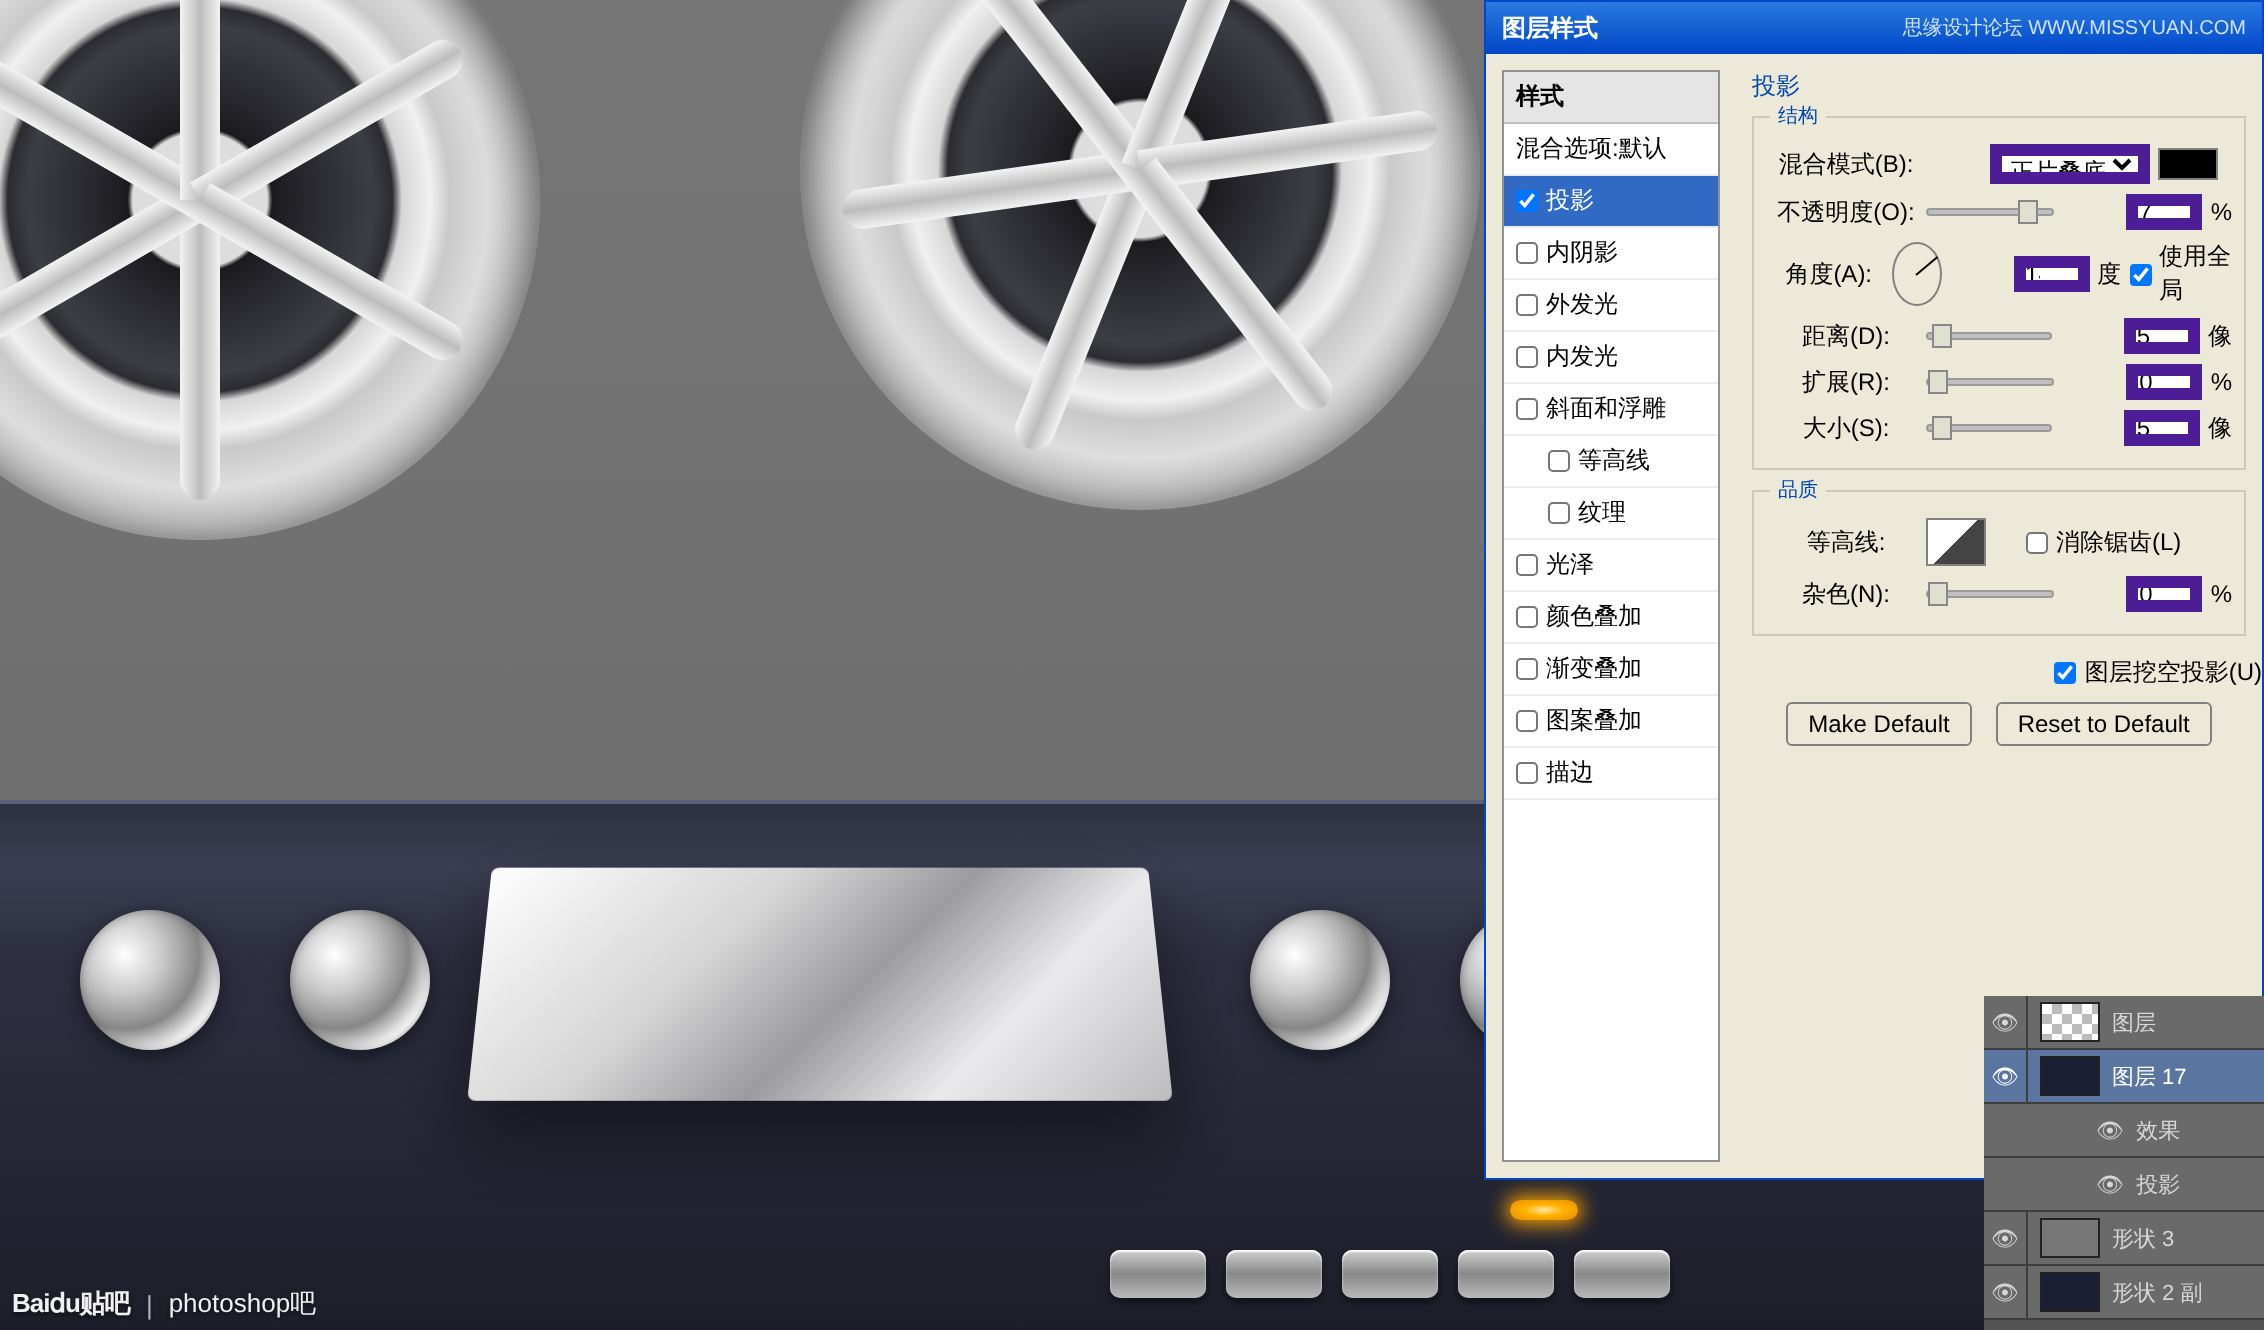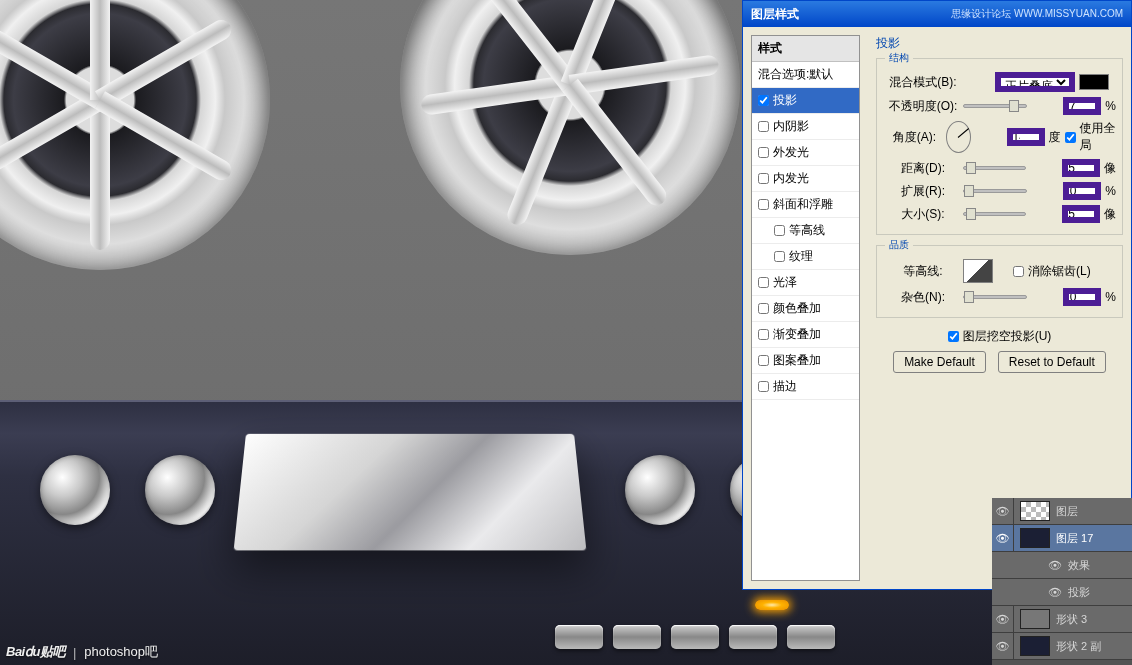--- a/index.html
+++ b/index.html
@@ -56,21 +56,21 @@
 .layers { position:absolute; left:992px; top:498px; right:0; bottom:0; background:#535353; color:#d7d7d7; font-size:11px; }
 .lrow { display:flex; align-items:center; height:27px; border-bottom:1px solid #3e3e3e; background:#6a6a6a; }
 .lrow.sel { background:#5a76a0; color:#fff; }
 .lrow.sub { padding-left: 56px; background:#6a6a6a; }
 .eye { width:22px; display:flex; align-items:center; justify-content:center; border-right:1px solid #3e3e3e; height:100%; }
 .thumb2 { width:30px; height:20px; margin: 0 6px; border:1px solid #222; background:#1b1f34; }
 .thumb2.chk { background: repeating-conic-gradient(#bbb 0 25%,#fff 0 50%) 0 0/10px 10px; }
 
 
 .wm { position:absolute; left:6px; bottom:4px; color:#f0f0f0; display:flex; align-items:center; gap:8px; text-shadow:0 1px 2px rgba(0,0,0,.6); font-size:13px; }
-.wm .logo { font-weight:bold; letter-spacing:-0.5px;font-style:italic; }
+.wm .logo { font-weight:bold; letter-spacing:-0.5px; }
 .wm .sep { opacity:.7; }
 </style>
 </head>
 <body>
 
 <div class="canvas">
   <div class="reel left">
     <div class="ring"></div>
     <div class="spoke" style="transform:translate(-50%,0) rotate(0deg)"></div>
     <div class="spoke" style="transform:translate(-50%,0) rotate(60deg)"></div>
@@ -229,21 +229,21 @@
         <div class="row2">
           <span class="rowlabel">杂色(N):</span>
           <div class="slider">
               <div class="thumb" style="left:0%"></div>
             </div>
           <input class="numbox" value="0" style="">
           <span>%</span>
         </div>
       </div>
 
-      <div class="row2" style="justify-content:center">
+      <div class="row2" style="justify-content:flex-end">
         <input type="checkbox" checked="" style="">
         <span>图层挖空投影(U)</span>
       </div>
       <div class="btn-row">
         <button class="btn">Make Default</button>
         <button class="btn">Reset to Default</button>
       </div>
     </div>
   </div>
 </div>

